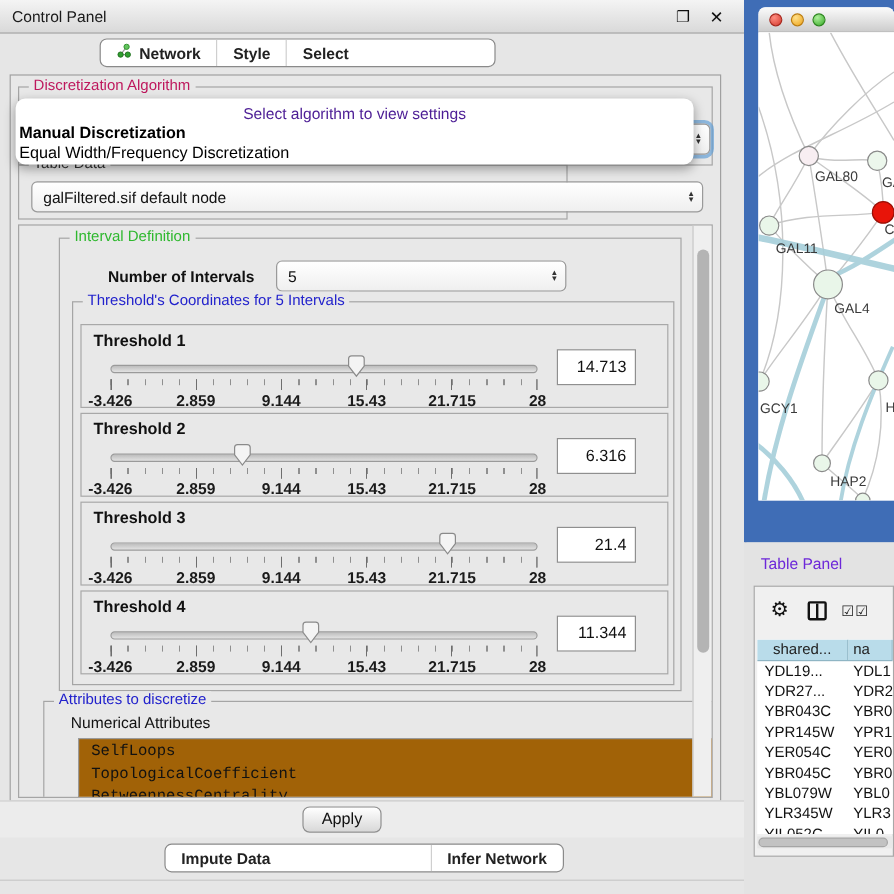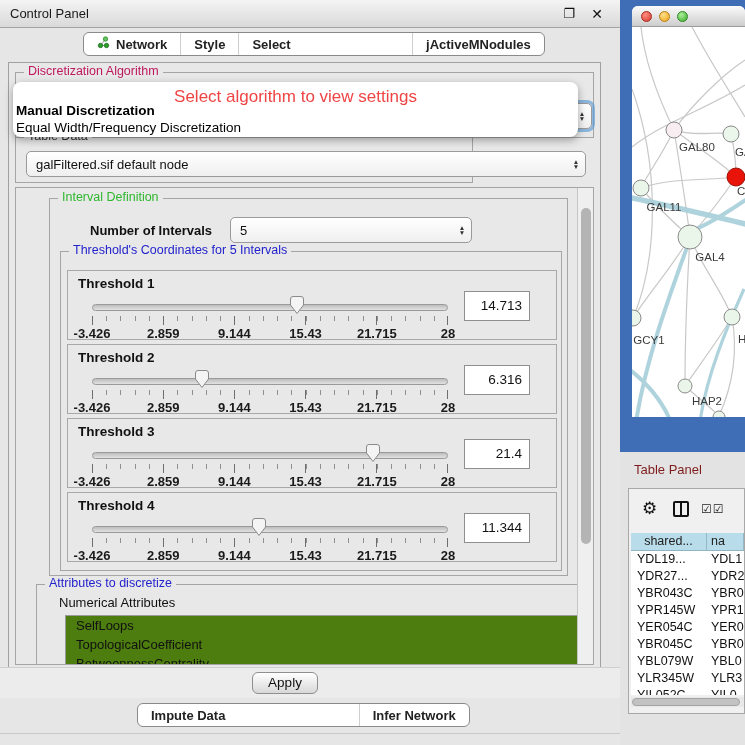--- a/index.html
+++ b/index.html
@@ -43,21 +43,21 @@
   .combo .arrows{width:18px;display:flex;flex-direction:column;align-items:center;justify-content:center;color:#333;}
   .combo .arrows span{font-size:6.5px;line-height:5.5px;}
   .combo.focusring{box-shadow:0 0 0 3px rgba(91,155,213,0.65);}
 
   #combo-da{left:14px;top:30px;width:562px;}
   #combo-td{left:10px;top:13px;width:560px;}
 
   
   #algo-popup{position:absolute;left:13px;top:82px;width:565px;height:55px;background:#fff;border-radius:8px;
     box-shadow:0 3px 9px rgba(0,0,0,0.35);z-index:60;}
-  #algo-popup .ph{position:absolute;left:0;right:0;top:5px;text-align:center;color:#ef4444;font-size:17px;}
+  #algo-popup .ph{position:absolute;left:0;right:0;top:5px;text-align:center;color:#4c1d95;font-size:13px;}
   #algo-popup .pi{position:absolute;left:3px;font-size:13.5px;color:#000;white-space:nowrap;cursor:default;}
   #algo-popup .pi.b{font-weight:bold;top:21px;}
   #algo-popup .pi.r{top:38px;}
 
   
   #group-interval{left:33px;top:10px;width:519px;height:378px;background:#e8e8e8;}
   #num-int-label{position:absolute;left:40px;top:24px;font-size:13px;font-weight:bold;color:#111;}
   #combo-ni{left:180px;top:18px;width:242px;}
   #group-thresh{left:10px;top:52px;width:502px;height:320px;}
 
@@ -72,21 +72,21 @@
     background:repeating-linear-gradient(90deg,#6e6e6e 0,#6e6e6e 1px,transparent 1px,transparent 20%);}
   .tick-labels{position:absolute;left:0;top:31px;width:100%;height:12px;}
   .tick-labels span{position:absolute;transform:translateX(-50%);font-size:13px;font-weight:bold;color:#1a1a1a;white-space:nowrap;}
   .thumb{position:absolute;top:0;width:16px;height:20px;transform:translateX(-50%);cursor:default;}
   .valbox{position:absolute;right:26px;top:20px;width:66px;height:30px;background:#fff;border:1px solid #8f8f8f;
     font-size:13.5px;color:#111;text-align:right;line-height:28px;padding-right:7px;}
 
   
   #group-attrs{left:20px;top:396px;width:558px;height:90px;}
   #attrs-heading{position:absolute;left:22px;top:10px;font-size:13px;font-weight:normal;color:#111;}
-  #attr-list{position:absolute;left:28px;top:30px;width:596px;height:56px;background:#4d7c0f;border:1px solid #9a9a9a;overflow:hidden;}
+  #attr-list{position:absolute;left:28px;top:30px;width:596px;height:56px;background:#a16207;border:1px solid #9a9a9a;overflow:hidden;font-family:Liberation Mono, monospace;}
   #attr-list .li{font-size:13px;color:#111;padding-left:10px;line-height:19px;white-space:nowrap;cursor:default;}
   #attr-scroll{position:absolute;right:0;top:0;bottom:0;width:13px;background:#ececec;border-left:1px solid #bdbdbd;}
   #attr-scroll .thumbv{position:absolute;left:2px;top:2px;width:9px;height:38px;background:#9a9a9a;border-radius:5px;}
 
   
   #pane-scroll{position:absolute;right:0;top:0;bottom:0;width:16px;background:#efefef;border-left:1px solid #c5c5c5;}
   #pane-scroll .thumbv{position:absolute;left:3px;top:20px;width:10px;height:336px;background:#b4b4b4;border-radius:6px;}
 
   
   #apply-strip{position:absolute;left:0;top:667px;width:622px;height:31px;background:#ececec;border-top:1px solid #cfcfcf;}
@@ -100,21 +100,21 @@
   #mac-titlebar{position:absolute;left:0;top:0;width:100%;height:21px;border-radius:6px 6px 0 0;
     background:linear-gradient(#fbfbfb,#cdcdcd);border-bottom:1px solid #9c9c9c;}
   .light{position:absolute;top:5px;width:11px;height:11px;border-radius:50%;cursor:default;}
   #light-red{left:9px;background:radial-gradient(circle at 35% 30%,#ff8d80,#d33a2f);border:1px solid #a8281e;}
   #light-yellow{left:27px;background:radial-gradient(circle at 35% 30%,#ffe08a,#eda41a);border:1px solid #bc7d10;}
   #light-green{left:45px;background:radial-gradient(circle at 35% 30%,#aef09c,#38ab28);border:1px solid #2d861f;}
   #net-canvas{position:absolute;left:0;top:21px;width:113px;height:390px;background:#fff;overflow:hidden;}
 
   
   #table-panel{position:absolute;left:620px;top:452px;width:125px;height:293px;background:#e3e3e3;}
-  #tp-title{position:absolute;left:14px;top:10px;font-size:13px;color:#7f1d1d;}
+  #tp-title{position:absolute;left:14px;top:10px;font-size:13px;color:#6d28d9;}
   #tp-box{position:absolute;left:8px;top:36px;width:117px;height:226px;border:1px solid #a8a8a8;background:#f0f0f0;}
   #tp-toolbar{position:absolute;left:0;top:0;width:100%;height:43px;}
   #gear-ic{position:absolute;left:13px;top:9px;font-size:17px;color:#111;cursor:default;}
   #col-ic{position:absolute;left:44px;top:12px;width:16px;height:16px;border:2px solid #111;border-radius:2px;cursor:default;}
   #col-ic:after{content:"";position:absolute;left:5px;top:0;width:2px;height:12px;background:#111;}
   #check-ic{position:absolute;left:72px;top:13px;font-size:12px;color:#222;letter-spacing:1px;cursor:default;}
   #tp-table{position:absolute;left:2px;top:44px;width:113px;height:162px;background:#fff;overflow:hidden;}
   .tp-hrow{display:flex;height:18px;border-bottom:1px solid #8fb5c4;}
   .tp-hcell{background:#b9dcea;font-size:12.5px;color:#222;line-height:17px;border-right:1px solid #93b9c8;overflow:hidden;white-space:nowrap;cursor:default;}
   .tp-hcell.c1{width:76px;text-align:center;}
@@ -151,23 +151,20 @@
       <span>Network</span>
     </div>
     <div class="seg">
         <span>Style</span>
       </div>
     <div class="seg">
         <span>Select</span>
       </div>
     <div class="seg sel">
         <span>Cyni Toolbox</span>
-      </div>
-    <div class="seg">
-        <span>jActiveMNodules</span>
       </div>
   </div>
 
   <div id="outer-box">
 
     <div id="group-da" class="tgroup">
       <span class="gtitle gray">Discretization Algorithm</span>
       <div id="combo-da" class="combo focusring">
         <span class="ctext"></span>
         <span class="arrows">

